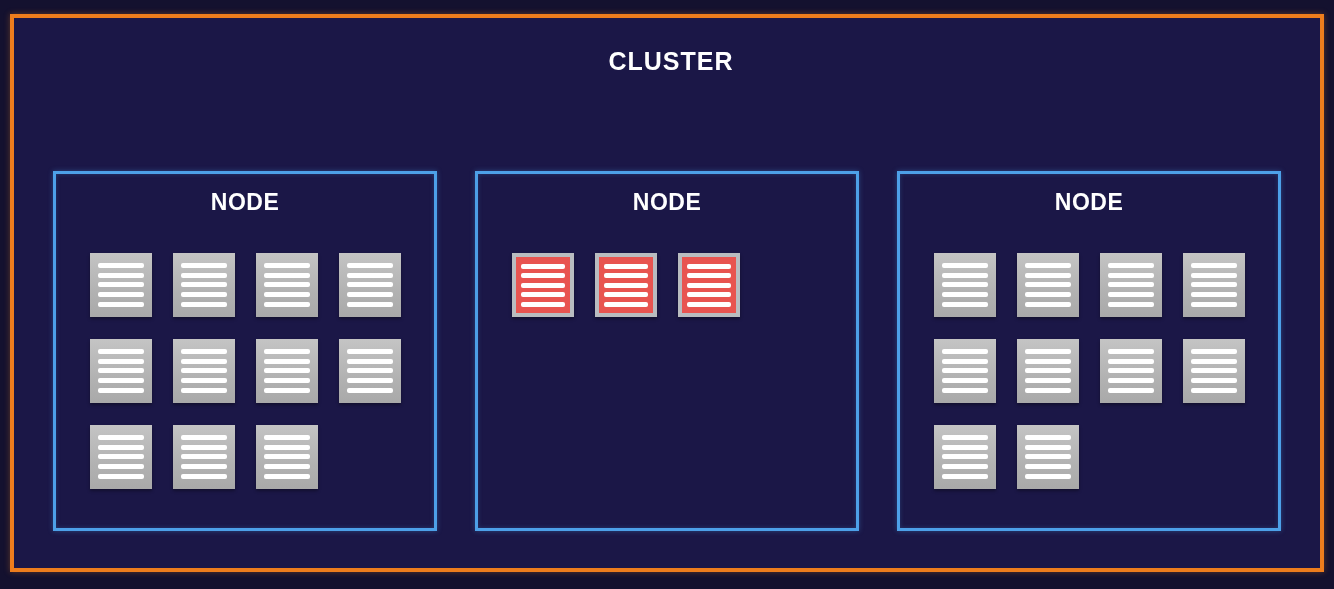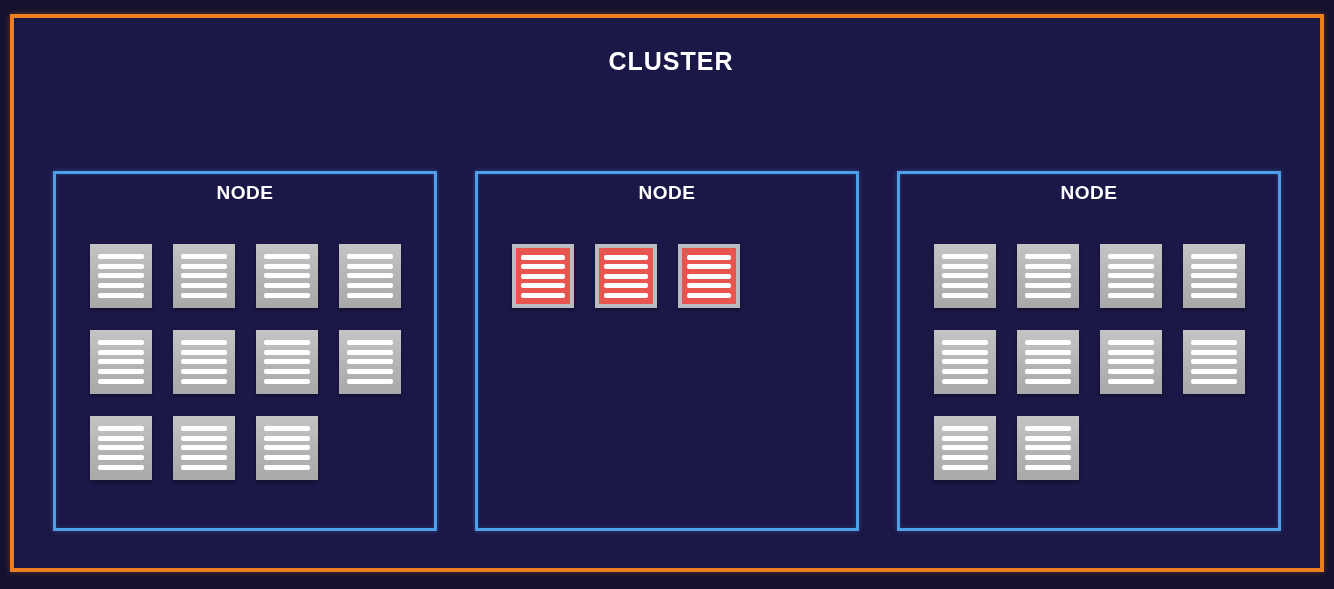--- a/index.html
+++ b/index.html
@@ -43,24 +43,24 @@
   }
   .node {
     box-sizing: border-box;
     width: 384px;
     height: 360px;
     border: 3px solid #4da0e8;
     background: transparent;
     box-shadow: 0 0 5px rgba(77,160,232,0.35), inset 0 0 4px rgba(77,160,232,0.25);
   }
   .node-title {
-    margin-top: 7px;
+    margin-top: 16px;
     text-align: center;
     color: #ffffff;
-    font-size: 19px;
+    font-size: 23px;
     line-height: 24px;
     font-weight: bold;
     letter-spacing: 0.5px;
   }
   .pods {
     margin-top: 39px;
     padding-left: 34px;
   }
   .pod-row {
     display: flex;

